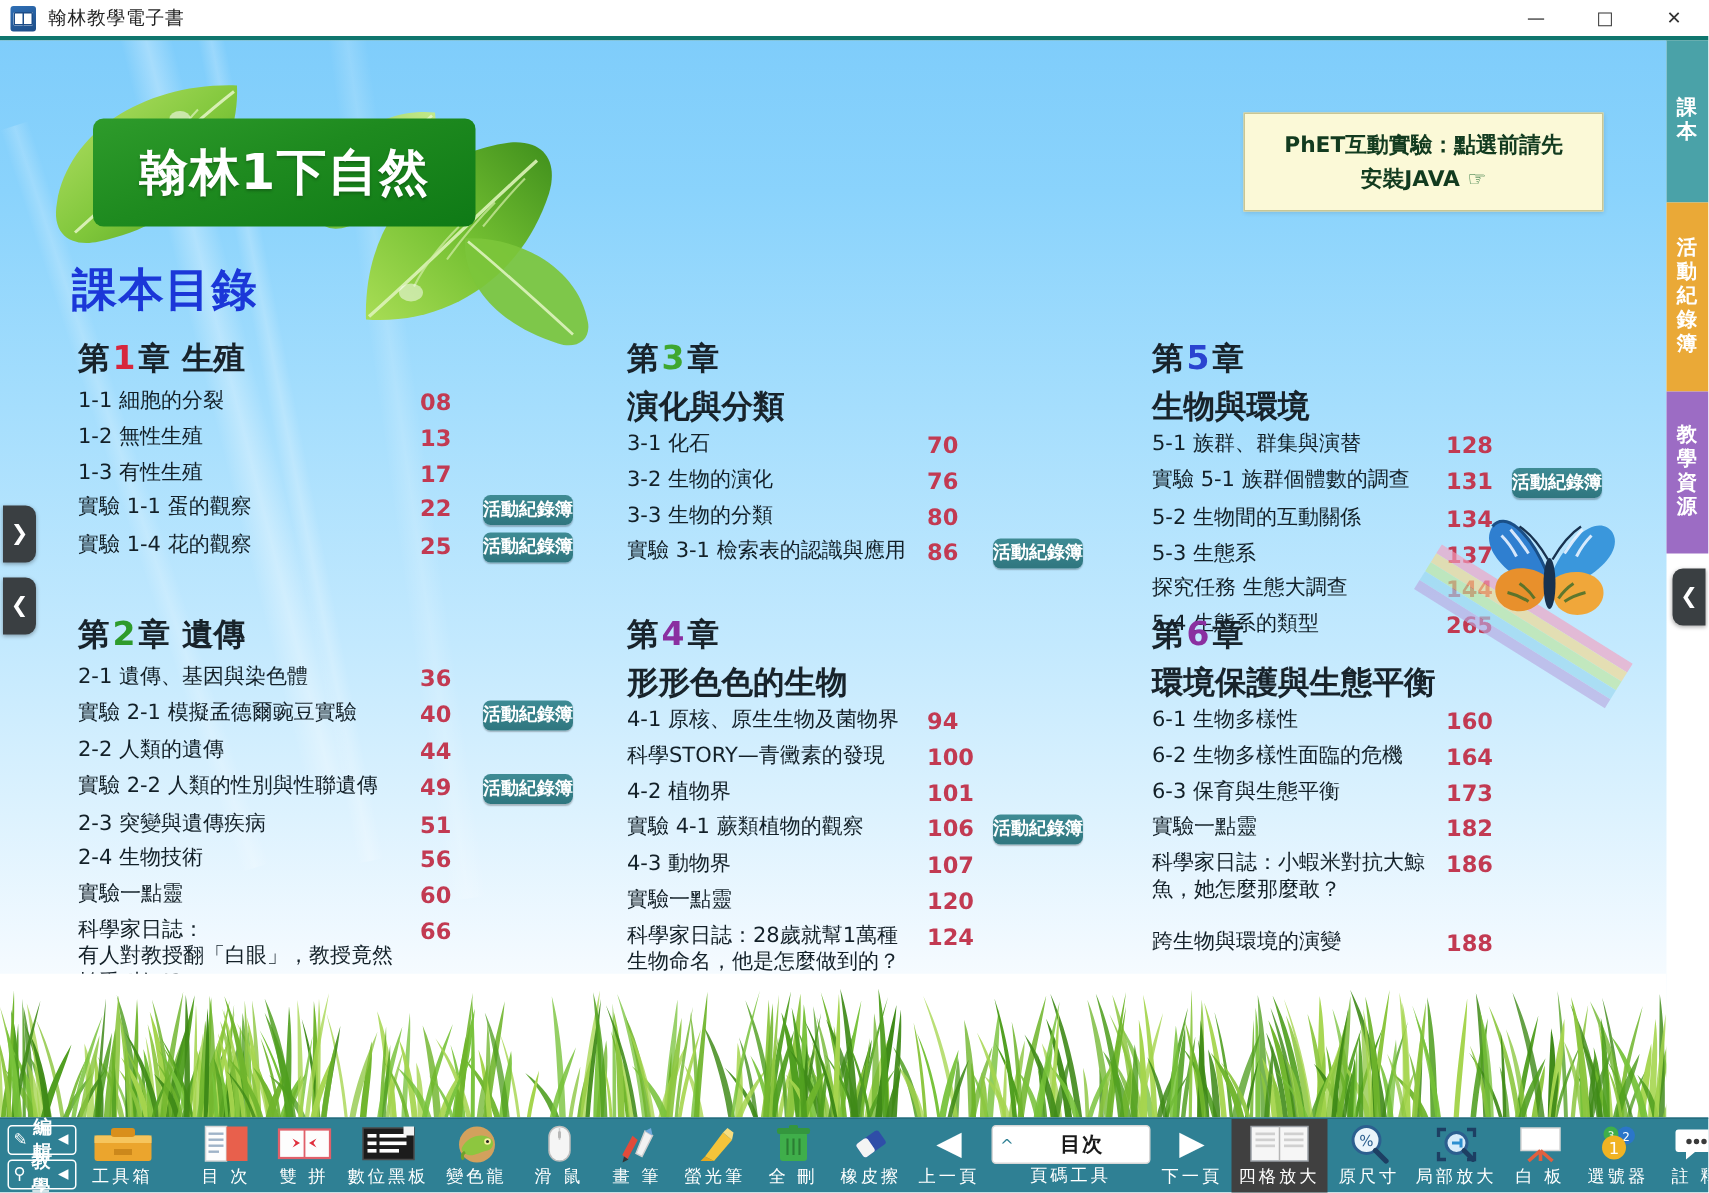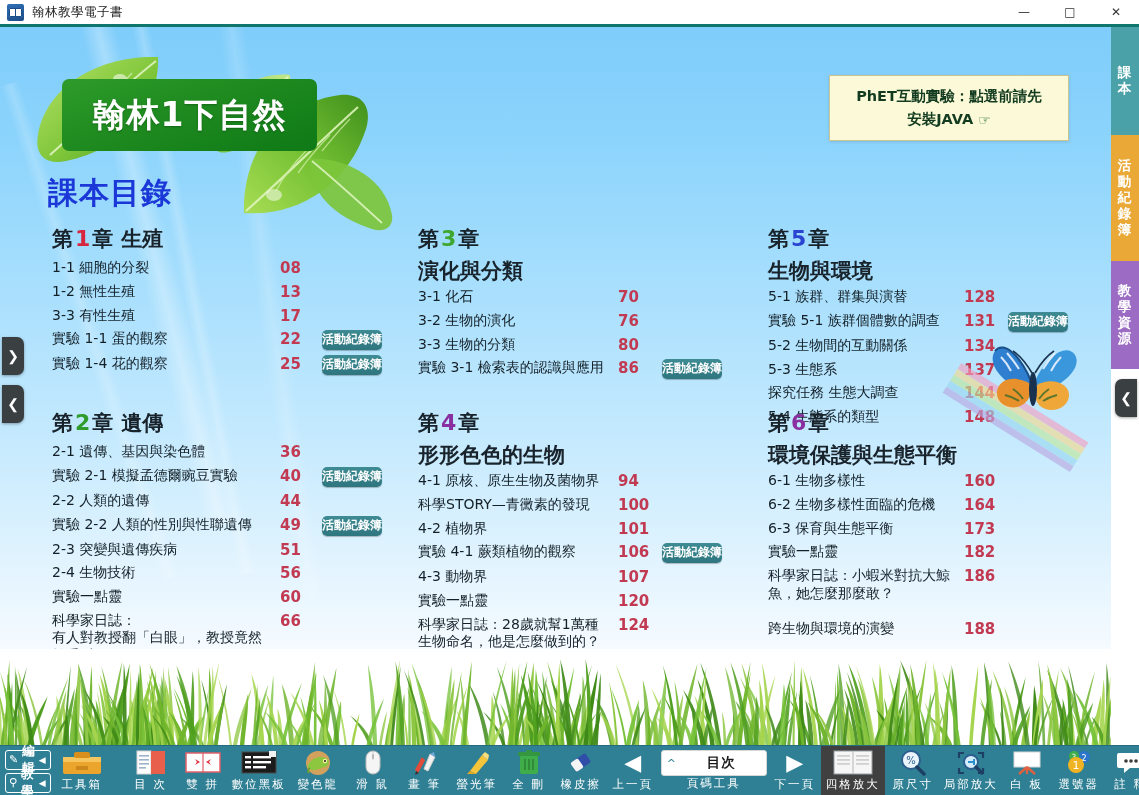--- a/index.html
+++ b/index.html
@@ -289,21 +289,21 @@
         <ul class="toc-list">
           <li class="toc-row">
             <span class="lbl">1-1 細胞的分裂</span>
             <span class="pg">08</span>
           </li>
           <li class="toc-row">
             <span class="lbl">1-2 無性生殖</span>
             <span class="pg">13</span>
           </li>
           <li class="toc-row">
-            <span class="lbl">3-3 有性生殖</span>
+            <span class="lbl">1-3 有性生殖</span>
             <span class="pg">17</span>
           </li>
           <li class="toc-row">
             <span class="lbl">實驗 1-1 蛋的觀察</span>
             <span class="pg">22</span>
             <span class="badge">活動紀錄簿</span>
           </li>
           <li class="toc-row">
             <span class="lbl">實驗 1-4 花的觀察</span>
             <span class="pg">25</span>
@@ -431,21 +431,21 @@
           <li class="toc-row">
             <span class="lbl">5-3 生態系</span>
             <span class="pg">137</span>
           </li>
           <li class="toc-row">
             <span class="lbl">探究任務 生態大調查</span>
             <span class="pg">144</span>
           </li>
           <li class="toc-row">
             <span class="lbl">5-4 生態系的類型</span>
-            <span class="pg">148</span>
+            <span class="pg">265</span>
           </li>
         </ul>
       </div>
     <div class="col col3 rowB c-w3" id="ch5">
         <div class="ch-head"><span class="lead">第</span><span class="num" style="color: rgb(138, 47, 160);">6</span><span class="zhang">章</span></div>
         <div class="ch-sub">環境保護與生態平衡</div>
         <ul class="toc-list">
           <li class="toc-row">
             <span class="lbl">6-1 生物多樣性</span>
             <span class="pg">160</span>

